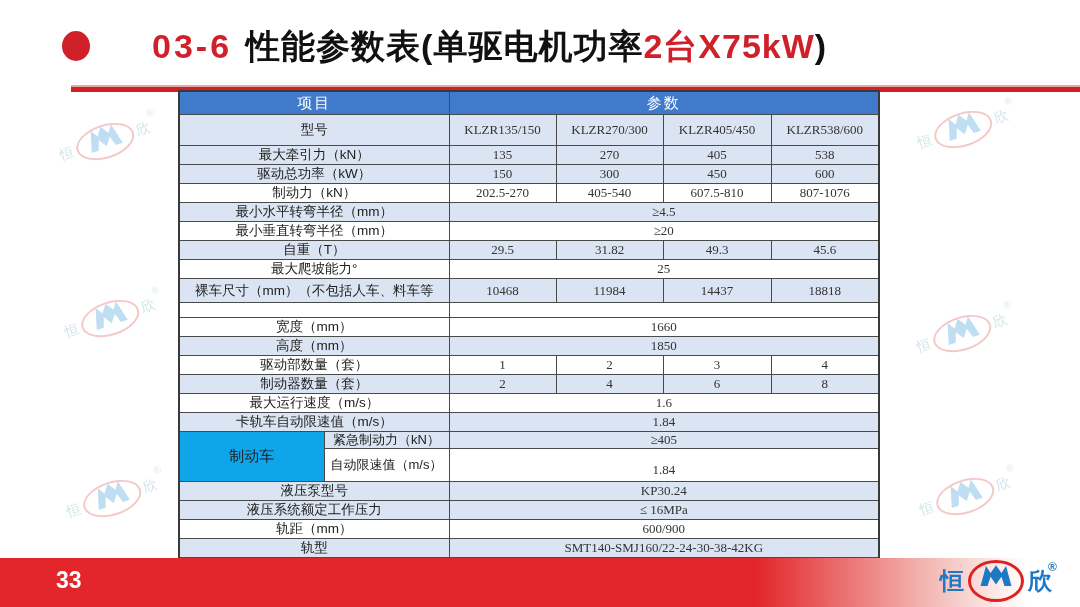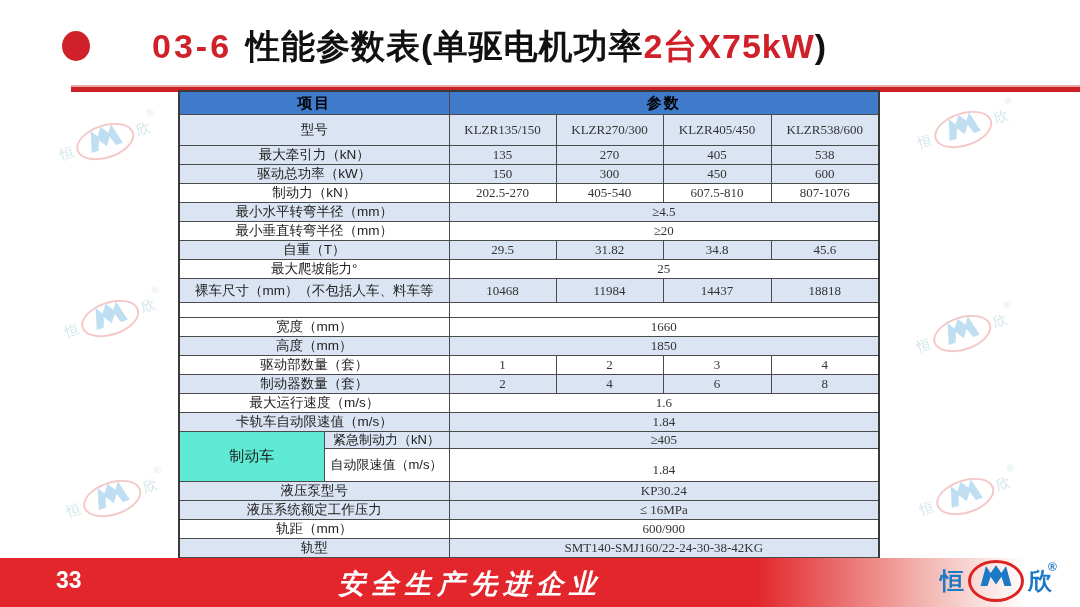--- a/index.html
+++ b/index.html
@@ -19,25 +19,25 @@
       gap:3px;transform:rotate(-18deg);opacity:.55;z-index:0;}
   .wm-char{font-size:14px;color:#a9cfd4;}
   .wm-ell{width:56px;height:30px;border:2px solid #ee9c9c;border-radius:50%;display:flex;align-items:center;justify-content:center;}
   .wm-ell svg{margin-top:-8px;}
   .wm-reg{font-size:10px;color:#b7d4e4;position:relative;top:-14px;left:-2px;}
 
   
   .tbl-wrap{position:absolute;left:178px;top:90px;z-index:1;}
   table{border-collapse:collapse;table-layout:fixed;width:700px;background:#fff;border:2px solid #3a3a3a;}
   th,td{border:1px solid #4a4a4a;padding:0 2px;text-align:center;vertical-align:middle;overflow:hidden;color:#222;}
-  thead th{background:#3f7acb;color:#000000;font-size:15px;font-weight:bold;height:22px;letter-spacing:2px;}
+  thead th{background:#3f7acb;color:#ffffff;font-size:15px;font-weight:normal;height:22px;letter-spacing:2px;}
   td.shaded{background:#dbe4f2;}
   td.lbl{font-size:13.5px;}
   td.sub-lbl{font-size:13px;word-break:break-all;line-height:1.15;}
-  td.group-lbl{font-size:15px;background:#5eead4;}
+  td.group-lbl{font-size:15px;background:#0ea5e9;}
   td.val{font-family:"Liberation Serif",serif;font-size:13px;color:#333;}
   td.vbottom{vertical-align:bottom;padding-bottom:3px;}
   td.vtop{vertical-align:top;padding-top:1px;}
 
   
   .footer-bar{position:absolute;left:0;top:558px;width:1080px;height:49px;
       background:linear-gradient(90deg,#e2262b 0,#e2262b 70%,#f3b9b4 86%,#ffffff 95%);z-index:2;}
   .page-num{position:absolute;left:56px;top:567px;font-size:23px;font-weight:bold;color:#fff;z-index:3;}
   .slogan{position:absolute;left:0;right:140px;top:566px;text-align:center;z-index:3;
       font-family:"Liberation Serif",serif;font-style:italic;font-weight:bold;
@@ -171,21 +171,21 @@
             <td class="val shaded" colspan="4">≥4.5</td>
           </tr>
           <tr style="height: 16px;">
             <td class="lbl" colspan="3">最小垂直转弯半径（mm）</td>
             <td class="val" colspan="4">≥20</td>
           </tr>
           <tr style="height: 16px;">
             <td class="lbl shaded" colspan="3">自重（T）</td>
             <td class="val shaded">29.5</td>
             <td class="val shaded">31.82</td>
-            <td class="val shaded">34.8</td>
+            <td class="val shaded">49.3</td>
             <td class="val shaded">45.6</td>
           </tr>
           <tr style="height: 14px; padding-left: 32px;">
             <td class="lbl" colspan="3">最大爬坡能力°</td>
             <td class="val" colspan="4">25</td>
           </tr>
           <tr style="height: 24px;">
             <td class="lbl shaded" colspan="3">裸车尺寸（mm）（不包括人车、料车等</td>
             <td class="val shaded">10468</td>
             <td class="val shaded">11984</td>
@@ -262,21 +262,20 @@
           </tr>
           <tr style="height: 13px;">
             <td class="lbl sub-lbl" colspan="1"></td>
           </tr>
         </tbody>
     </table>
   </div>
 
   <div class="footer-bar"></div>
   <div class="page-num">33</div>
-  <div class="slogan">安全生产先进企业</div>
   <div class="logo">
     <span class="logo-char">恒</span>
     <span class="logo-ell">
       <svg width="34" height="26" viewBox="0 0 44 30">
           <path d="M2 28 L9 2 L15 11 L22 1 L29 11 L35 2 L42 28 L33 28 L29 16 L22 26 L15 16 L11 28 Z" fill="#1d78c5"></path>
         </svg>
     </span>
     <span class="logo-char">欣</span>
     <span class="logo-reg">®</span>
   </div>

